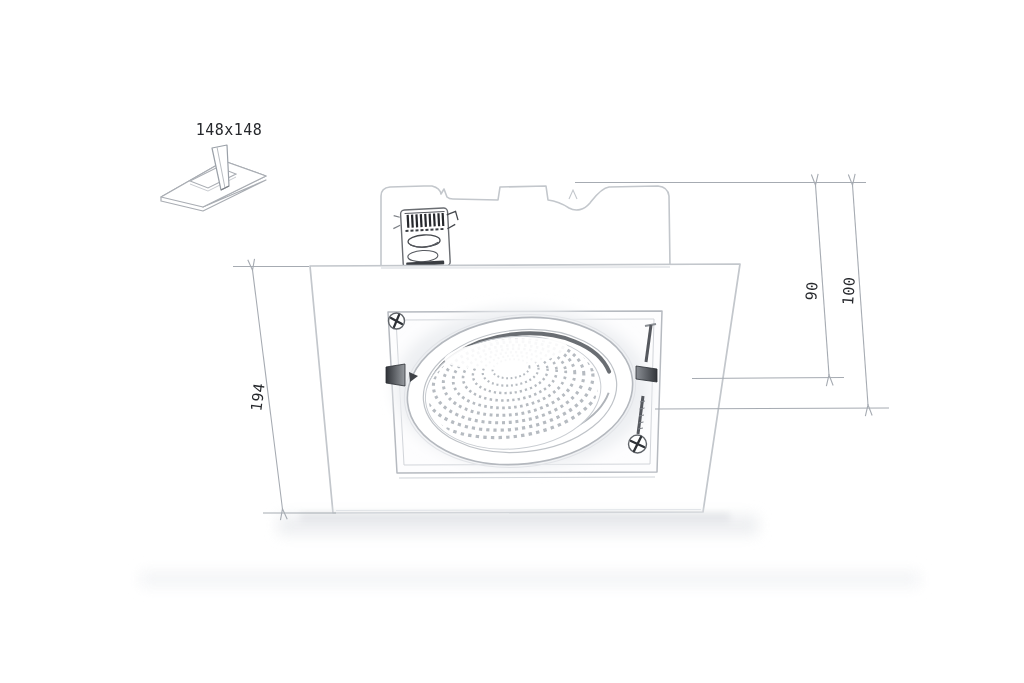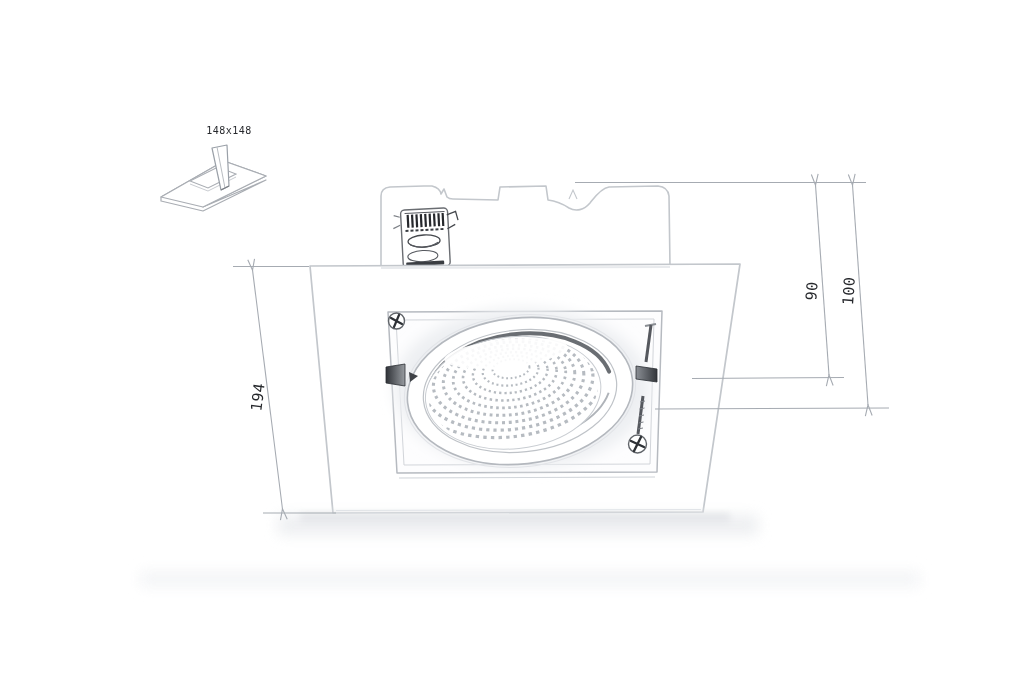--- a/index.html
+++ b/index.html
@@ -13,21 +13,21 @@
   .stage svg{position:absolute;left:0;top:0;}
   .dim-label{
     position:absolute;
     font-size:15px;
     color:#26282c;
     letter-spacing:.5px;
     white-space:nowrap;
     transform:translate(-50%,-50%);
     transform-origin:center center;
   }
-  .dim-label.cutout{font-size:10px;transform:translate(-50%,-50%);}
+  .dim-label.cutout{font-size:15px;transform:translate(-50%,-50%);}
   .dim-label.rot-h{transform:translate(-50%,-50%) rotate(-83deg);}
   .dim-label.rot-d{transform:translate(-50%,-50%) rotate(-86deg);}
 </style>
 </head>
 <body>
 
 <div class="stage">
 
 <svg width="1024" height="683" viewBox="0 0 1024 683">
   <defs>

